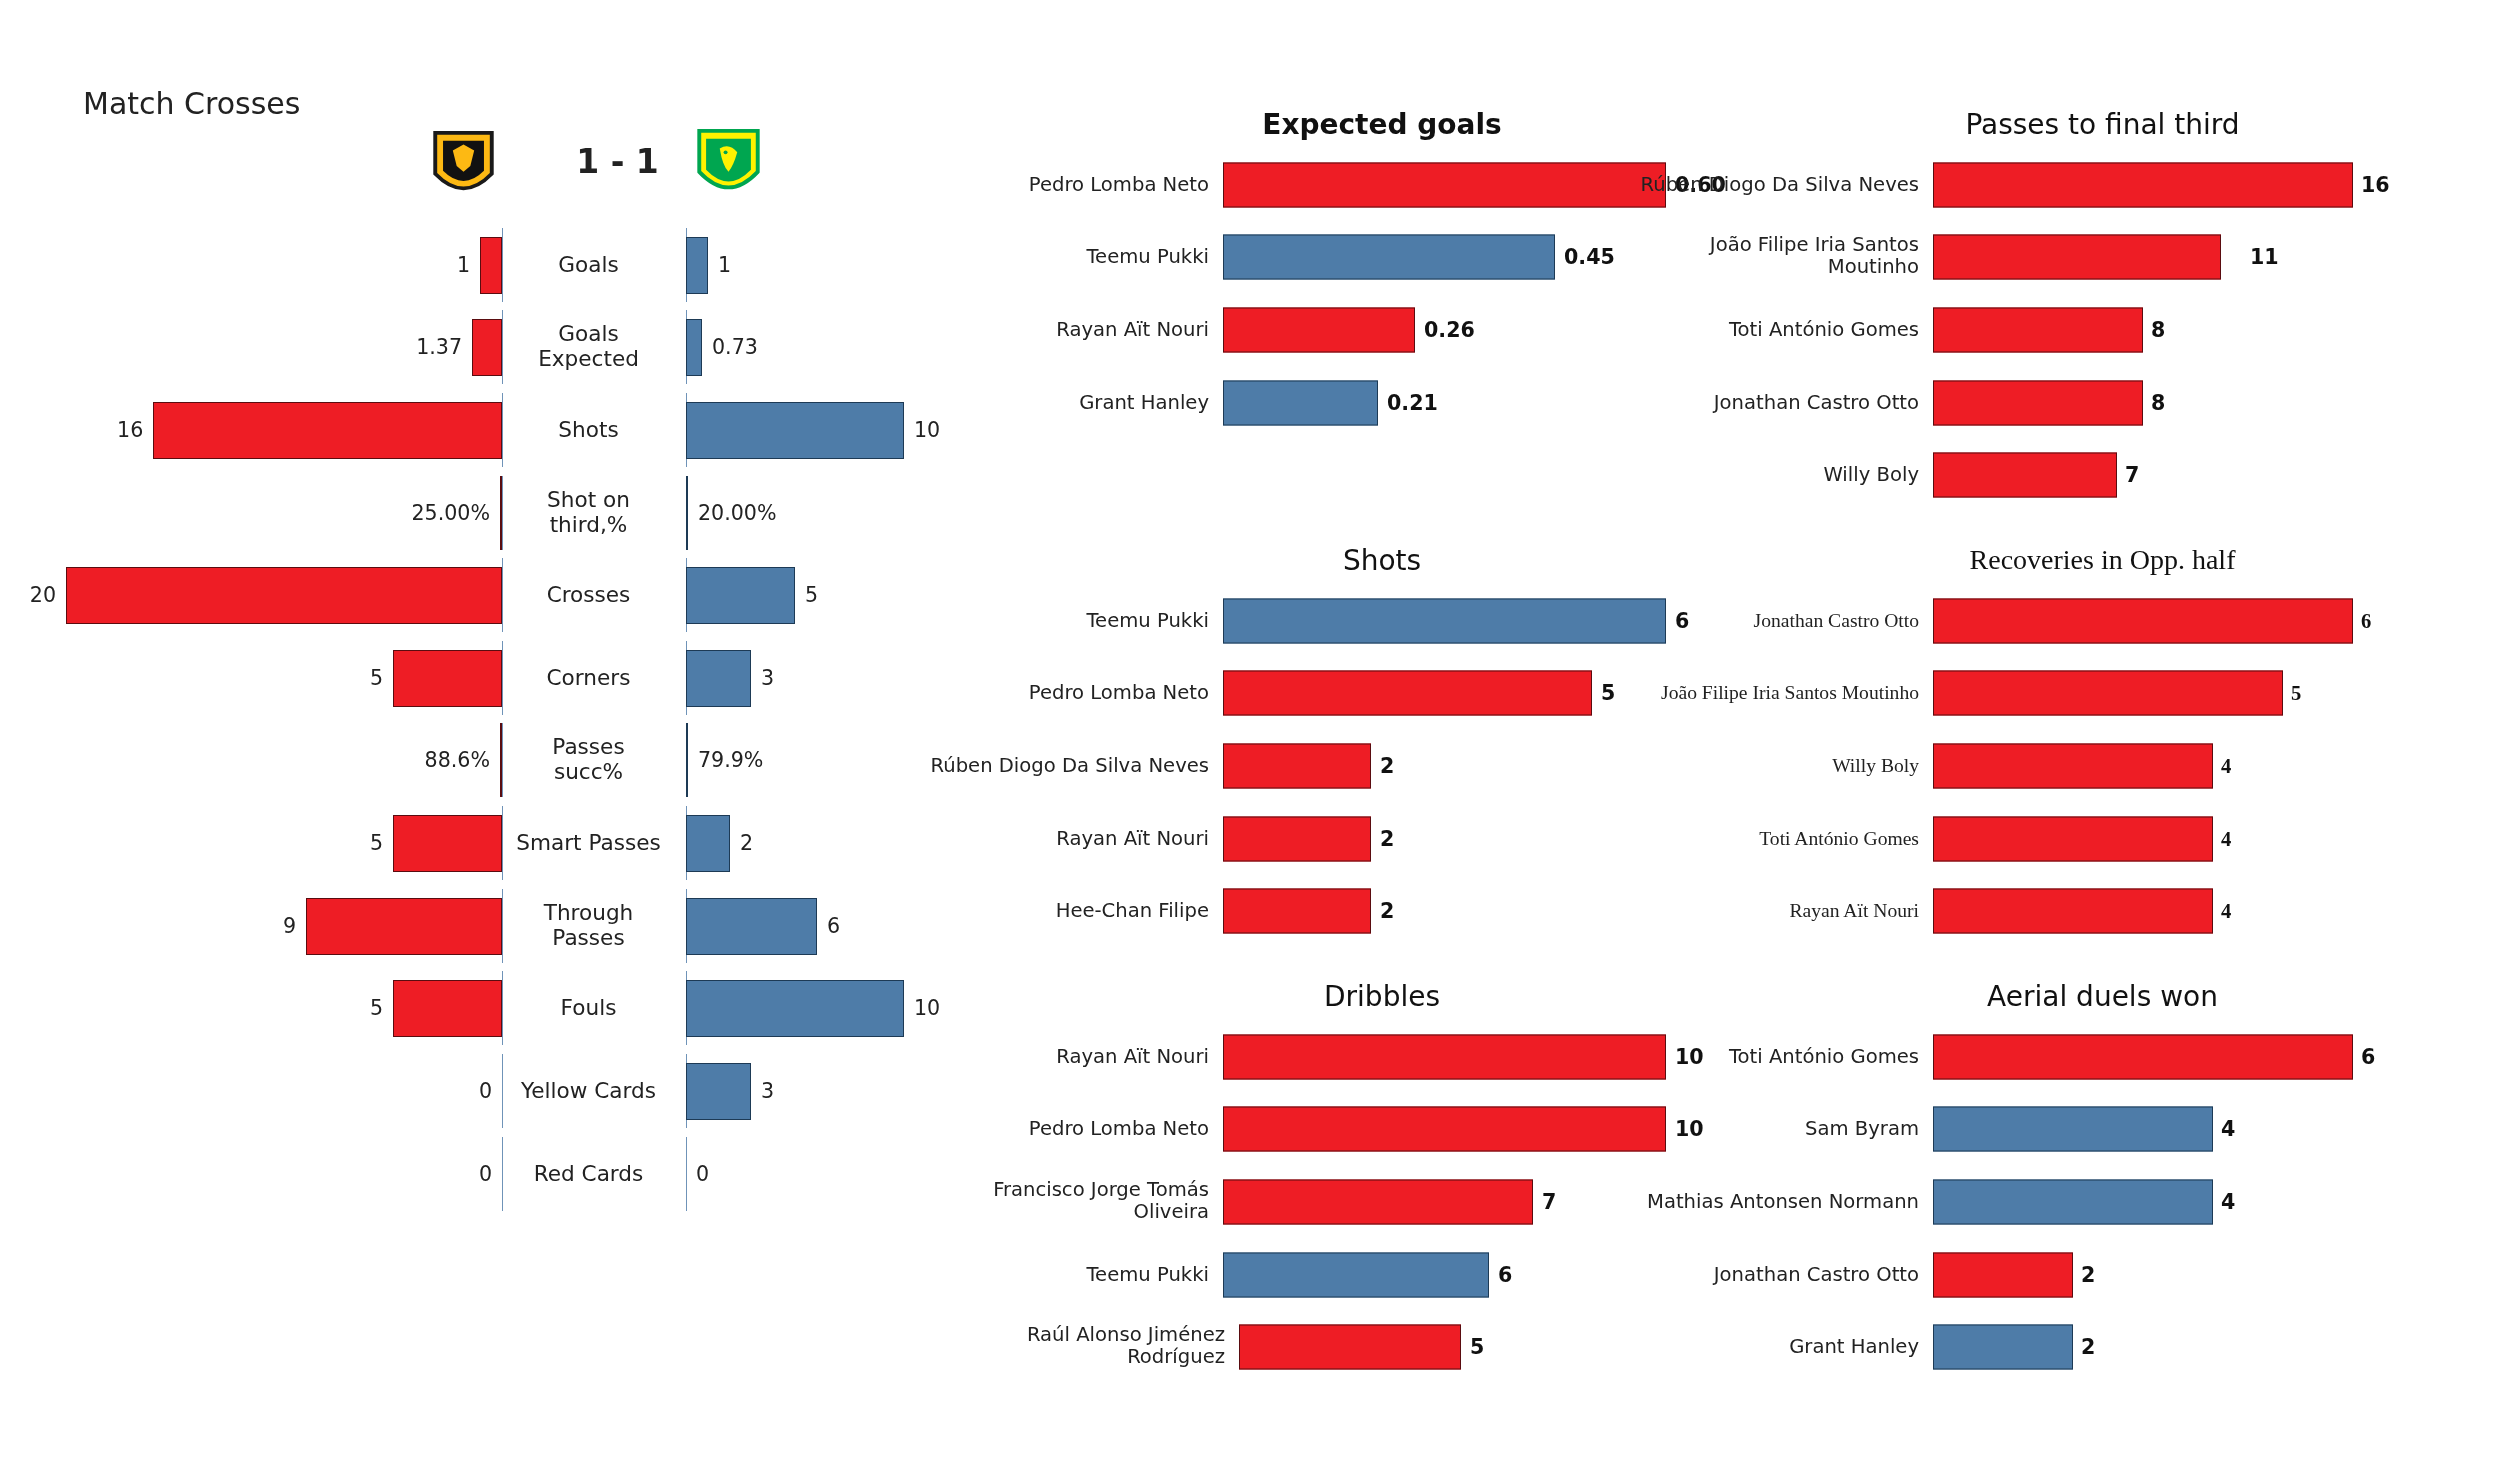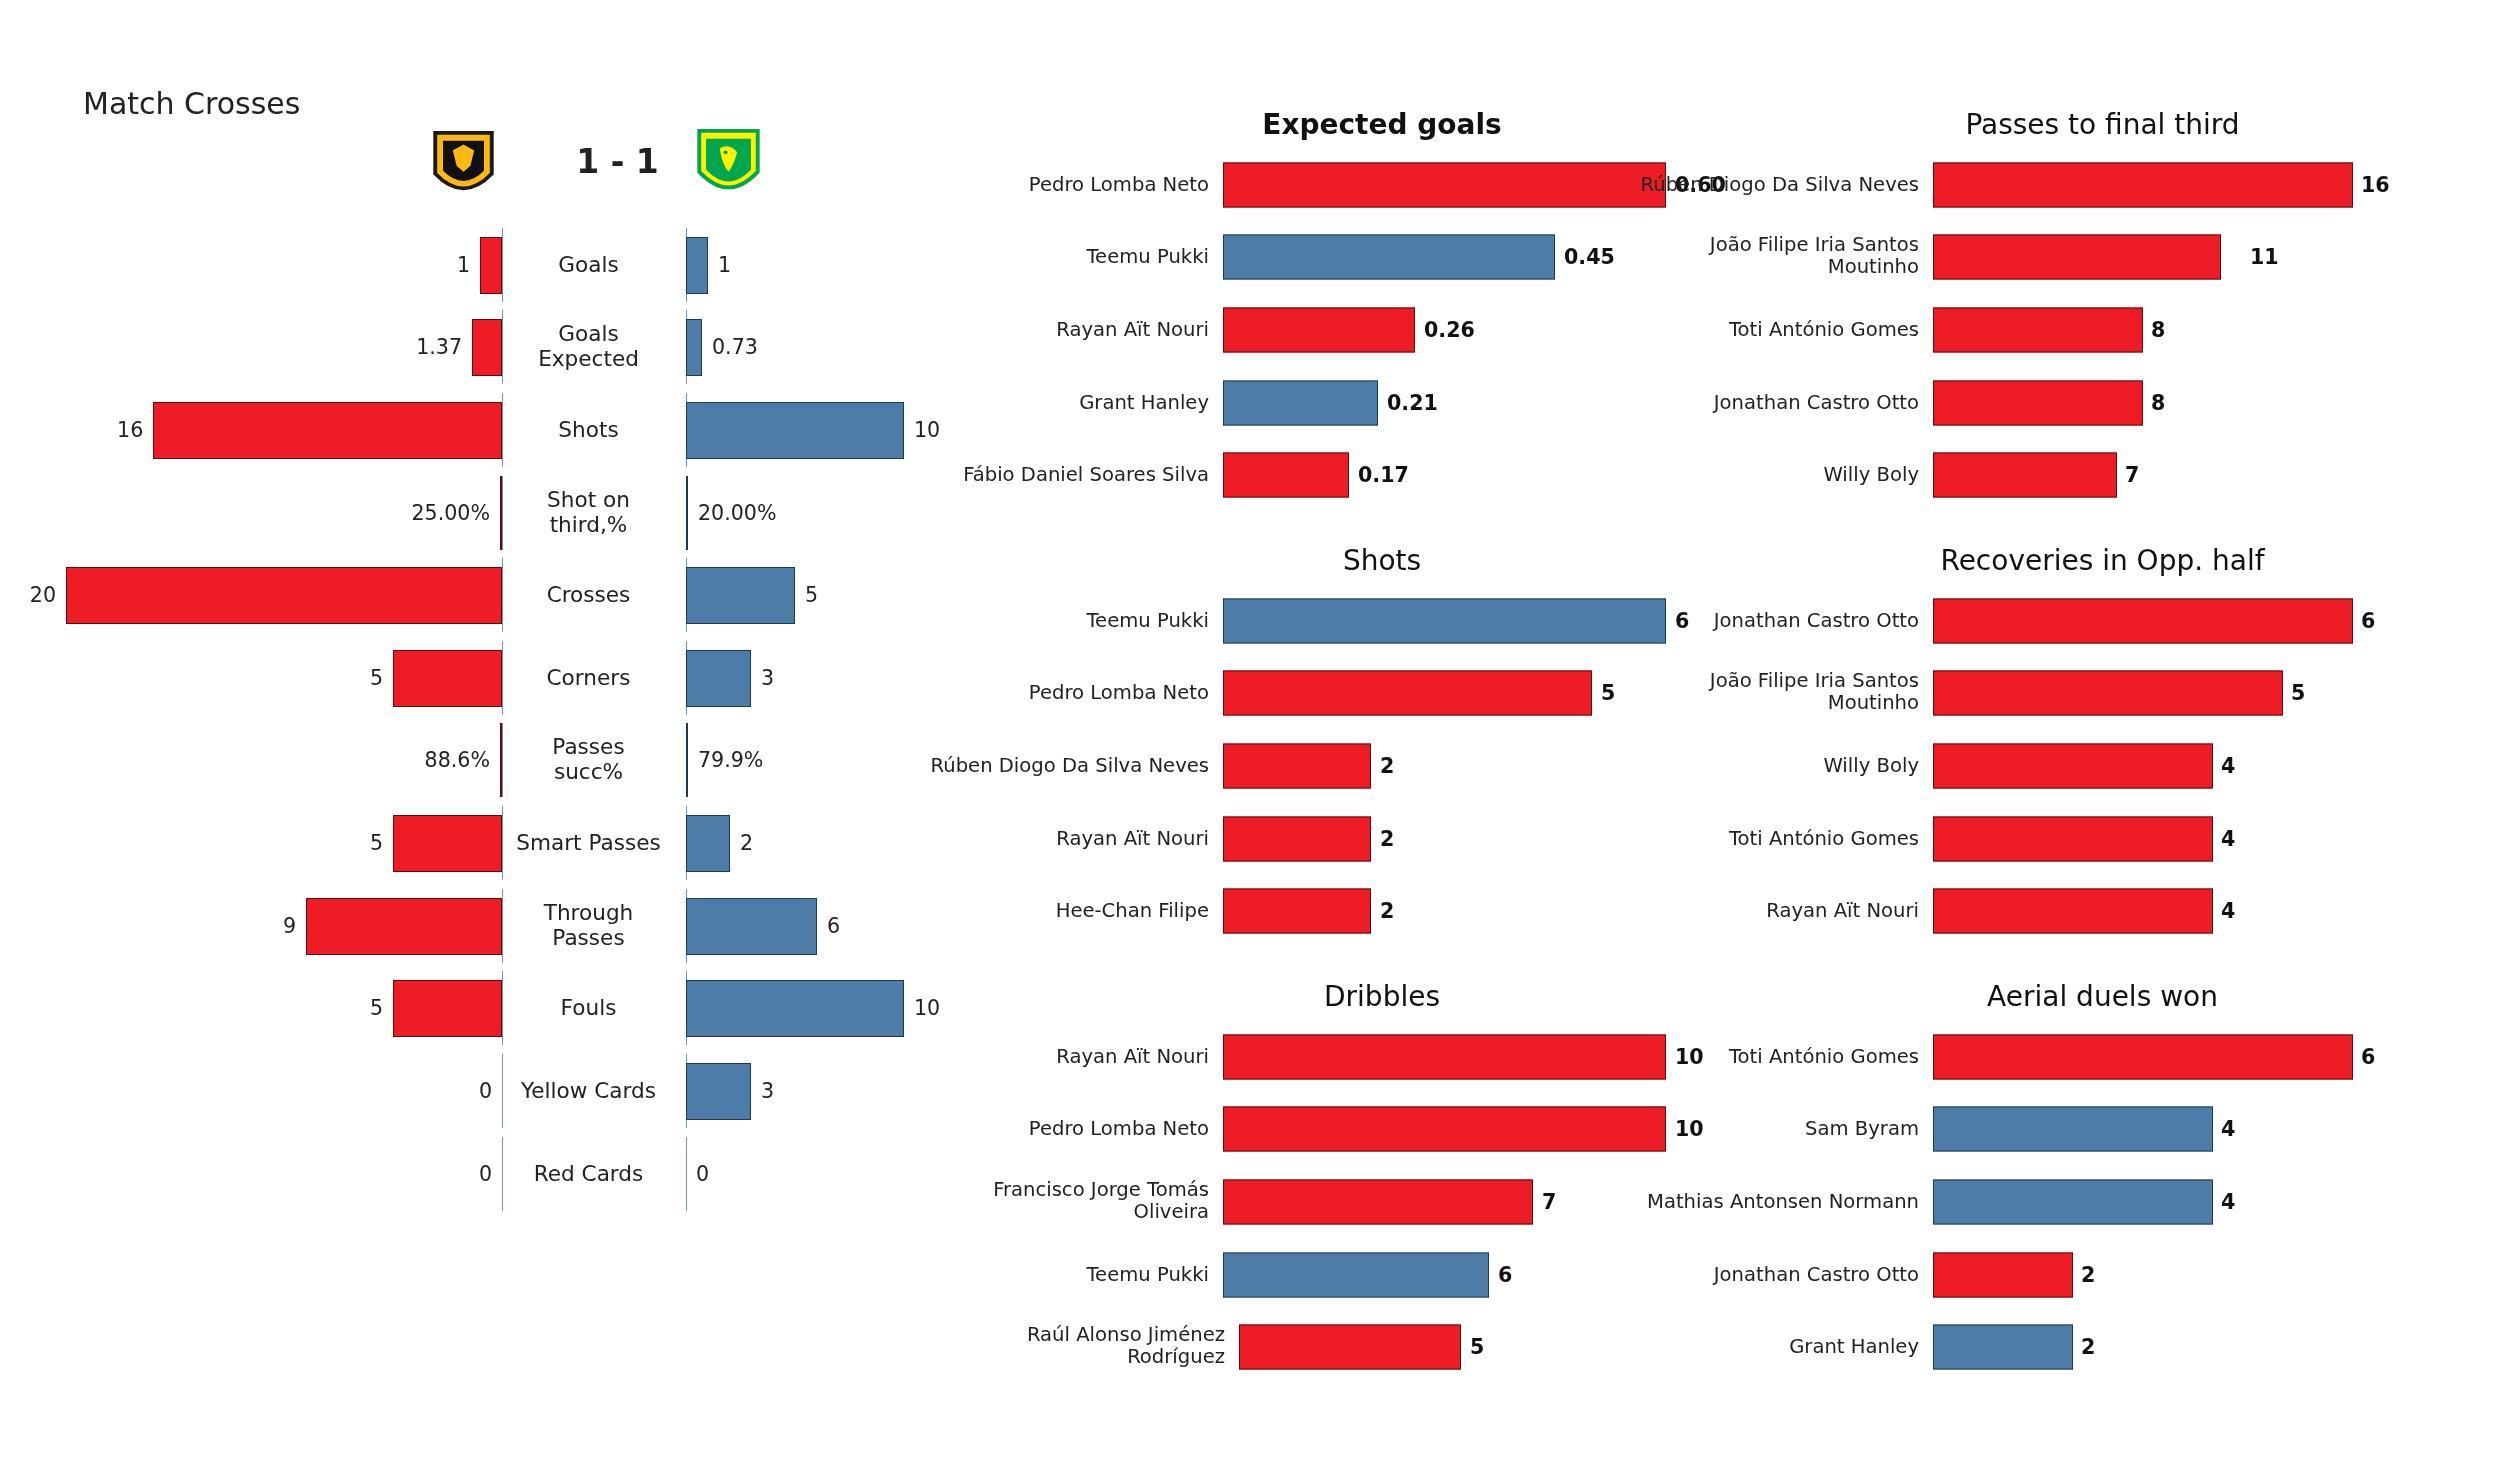--- a/index.html
+++ b/index.html
@@ -207,25 +207,20 @@
       <div class="prow" style="left: 0px; top: 199px; width: 686px;">
         <div class="pname" style="right: 516px;">Rayan Aït Nouri</div>
         <div class="pbar red" style="left: 184px; width: 192px;"></div>
         <div class="pval" style="left: 385px;">0.26</div>
       </div>
       <div class="prow" style="left: 0px; top: 272px; width: 686px;">
         <div class="pname" style="right: 516px;">Grant Hanley</div>
         <div class="pbar blue" style="left: 184px; width: 155px;"></div>
         <div class="pval" style="left: 348px;">0.21</div>
       </div>
-      <div class="prow" style="left: 0px; top: 344px; width: 686px;">
-        <div class="pname" style="right: 516px;">Fábio Daniel Soares Silva</div>
-        <div class="pbar red" style="left: 184px; width: 126px;"></div>
-        <div class="pval" style="left: 319px;">0.17</div>
-      </div>
     </div>
     <div class="panel" style="left: 1725px; top: 108px; width: 755px; height: 392px;">
       <div class="panel-title">Passes to final third</div>
       <div class="prow" style="left: 0px; top: 54px; width: 755px;">
         <div class="pname" style="right: 561px;">Rúben Diogo Da Silva Neves</div>
         <div class="pbar red" style="left: 208px; width: 420px;"></div>
         <div class="pval" style="left: 636px;">16</div>
       </div>
       <div class="prow" style="left: 0px; top: 126px; width: 755px;">
         <div class="pname" style="right: 561px;">João Filipe Iria Santos Moutinho</div>
@@ -269,21 +264,21 @@
         <div class="pname" style="right: 516px;">Rayan Aït Nouri</div>
         <div class="pbar red" style="left: 184px; width: 148px;"></div>
         <div class="pval" style="left: 341px;">2</div>
       </div>
       <div class="prow" style="left: 0px; top: 344px; width: 686px;">
         <div class="pname" style="right: 516px;">Hee-Chan Filipe</div>
         <div class="pbar red" style="left: 184px; width: 148px;"></div>
         <div class="pval" style="left: 341px;">2</div>
       </div>
     </div>
-    <div class="panel" style="left: 1725px; top: 544px; width: 755px; height: 392px;">
+    <div class="panel" style="left: 1725px; top: 544px; width: 755px; height: 392px; font-family: Liberation Serif, serif;">
       <div class="panel-title">Recoveries in Opp. half</div>
       <div class="prow" style="left: 0px; top: 54px; width: 755px;">
         <div class="pname" style="right: 561px;">Jonathan Castro Otto</div>
         <div class="pbar red" style="left: 208px; width: 420px;"></div>
         <div class="pval" style="left: 636px;">6</div>
       </div>
       <div class="prow" style="left: 0px; top: 126px; width: 755px;">
         <div class="pname" style="right: 561px;">João Filipe Iria Santos Moutinho</div>
         <div class="pbar red" style="left: 208px; width: 350px;"></div>
         <div class="pval" style="left: 566px;">5</div>

